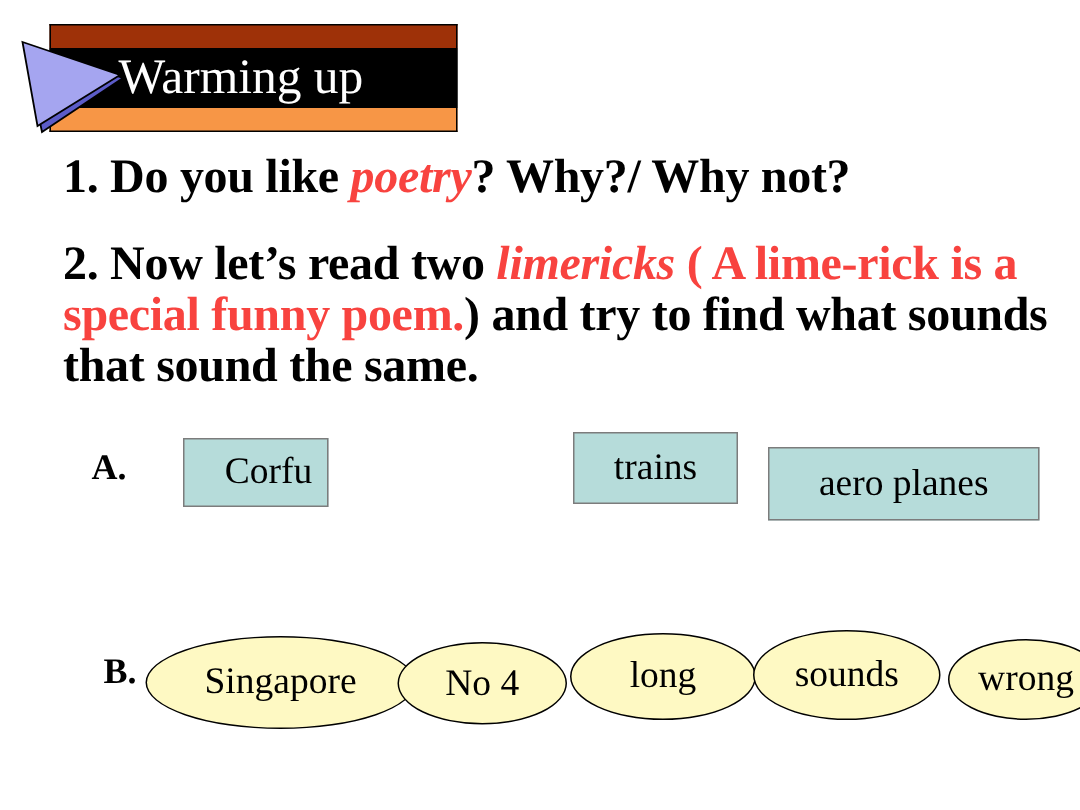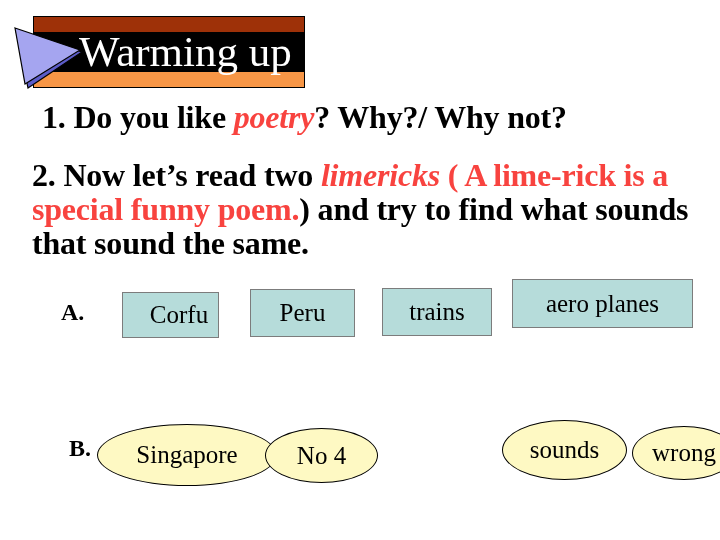--- a/index.html
+++ b/index.html
@@ -64,21 +64,21 @@
   }
   #banner-title-text {
     position: absolute;
     left: 46px;
     top: 14px;
     width: 226px;
     height: 44px;
     line-height: 44px;
     color: #ffffff;
     font-family: "Liberation Serif", serif;
-    font-size: 43px;
+    font-size: 33px;
     white-space: nowrap;
     letter-spacing: 0px;
   }
   #banner-arrow {
     position: absolute;
     left: 0px;
     top: 0px;
     width: 110px;
     height: 90px;
     pointer-events: none;
@@ -94,21 +94,21 @@
     line-height: 34px;
     letter-spacing: -0.2px;
   }
   #q1 {
     left: 42px;
     top: 100px;
     width: 660px;
     white-space: nowrap;
   }
   #q2 {
-    left: 32px;
+    left: 42px;
     top: 158px;
     width: 672px;
   }
   .red { color: #F8433F; }
   .red-i { color: #F8433F; font-style: italic; }
 
   
   .group-label {
     position: absolute;
     font-family: "Liberation Serif", serif;
@@ -171,43 +171,43 @@
   <div class="qline" id="q1"><span>1.</span><span> Do you like </span><span class="red-i">poetry</span><span>? Why?/ Why not?</span></div>
 
   <div class="qline" id="q2"><span>2.</span><span> Now let’s read two </span><span class="red-i">limericks</span><span class="red"> ( </span><span class="red">A lime-rick is a special funny poem.</span><span>)</span><span> and try to find what sounds that sound the same.</span></div>
 
   <div class="group-label" id="label-a">A.</div>
 
   <div class="word-box" style="left:122px; top:292px; width:97px; height:46px;padding-left:17px;">
     <span>Corfu</span>
   </div>
 
-  <div class="word-box" style="left:250px; top:289px; width:105px; height:48px;">
-    <span>Peru</span>
-  </div>
 
   <div class="word-box" style="left:382px; top:288px; width:110px; height:48px;">
     <span>trains</span>
   </div>
 
-  <div class="word-box" style="left:512px; top:279px; width:181px; height:49px;">
+  <div class="word-box" style="left:512px; top:298px; width:181px; height:49px;">
     <span>aero planes</span>
   </div>
 
 
   <div class="group-label" id="label-b">B.</div>
 
   <div class="word-ellipse" style="left:97px; top:424px; width:180px; height:62px;">
     <span>Singapore</span>
   </div>
 
   <div class="word-ellipse" style="left:265px; top:428px; width:113px; height:55px;">
     <span>No 4</span>
   </div>
 
+  <div class="word-ellipse" style="left:380px; top:422px; width:124px; height:58px;">
+    <span>long</span>
+  </div>
 
   <div class="word-ellipse" style="left:502px; top:420px; width:125px; height:60px;">
     <span>sounds</span>
   </div>
 
   <div class="word-ellipse" style="left:632px; top:426px; width:104px; height:54px;">
     <span>wrong</span>
   </div>
 
 </div>

